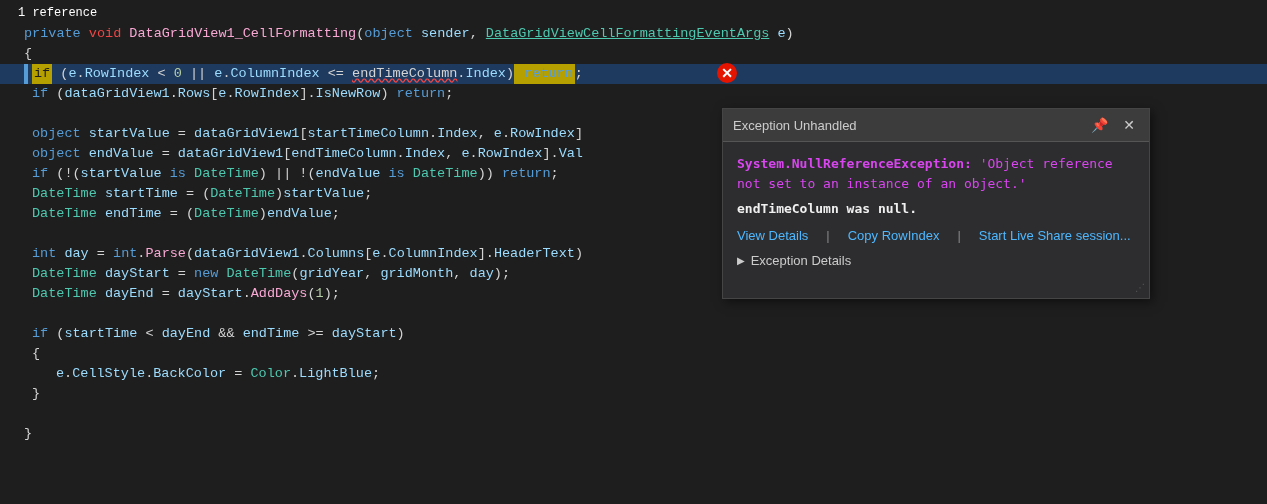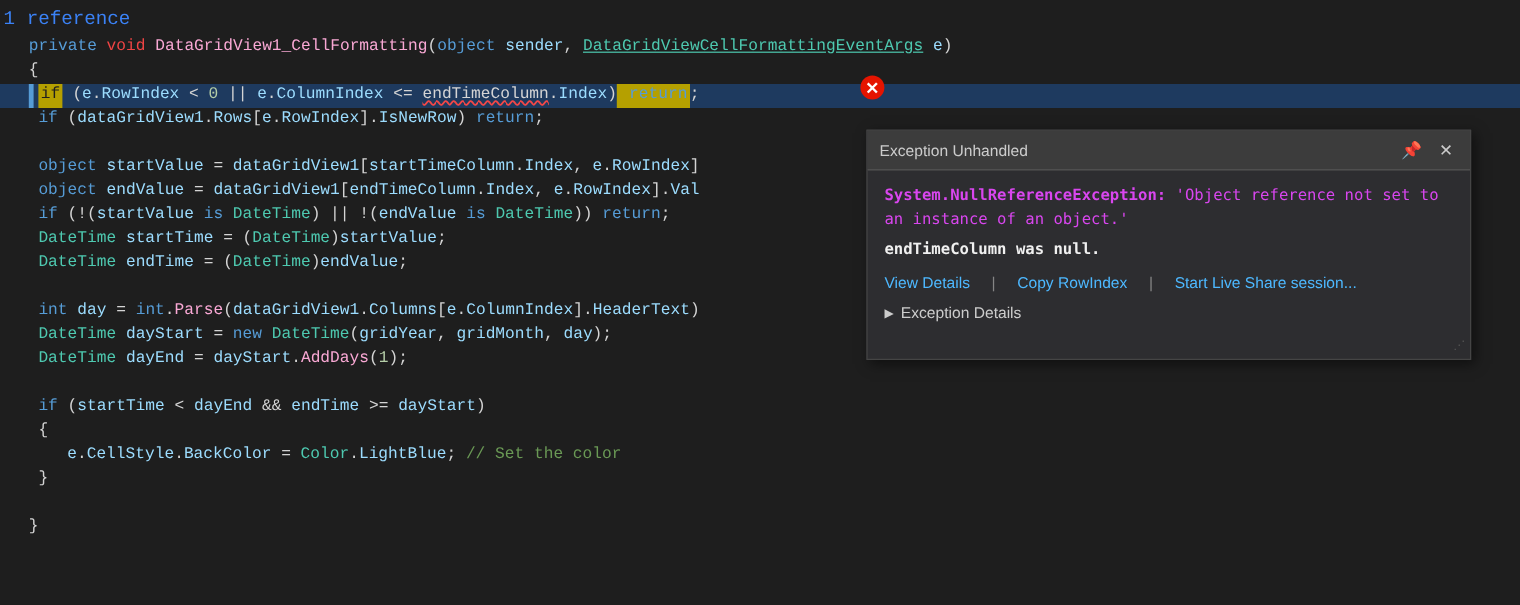--- a/index.html
+++ b/index.html
@@ -15,23 +15,23 @@
     
     .code-editor {
       position: absolute;
       top: 0; left: 0;
       width: 100%; height: 100%;
       background-color: #1e1e1e;
       padding: 0;
     }
 
     .reference-line {
-      color: #3b82f6;
-      font-size: 16px;
-      padding: 4px 8px 2px 3px;
+      color: #ffffff;
+      font-size: 12px;
+      padding: 4px 8px 2px 18px;
       line-height: 1.5;
     }
 
     .code-line {
       display: flex;
       align-items: center;
       min-height: 20px;
       padding: 0 24px;
       font-size: 13.5px;
       line-height: 20px;
@@ -54,21 +54,21 @@
 
     .error-squiggle {
       text-decoration: underline wavy #f44747;
     }
 
     
     .exception-popup {
       position: absolute;
       top: 108px;
       left: 722px;
-      width: 504px;
+      width: 428px;
       background-color: #2d2d30;
       border: 1px solid #454545;
       box-shadow: 3px 3px 10px rgba(0,0,0,0.5);
       z-index: 10;
     }
 
     .popup-header {
       display: flex;
       align-items: center;
       justify-content: space-between;
@@ -258,21 +258,21 @@
     <span class="kw">if</span><span>&nbsp;(</span><span class="param">startTime</span><span>&nbsp;&lt;&nbsp;</span><span class="param">dayEnd</span><span>&nbsp;&amp;&amp;&nbsp;</span><span class="param">endTime</span><span>&nbsp;&gt;=&nbsp;</span><span class="param">dayStart</span><span>)</span>
   </div>
 
   <div class="code-line">
     <span style="margin-left:8px;"></span><span class="punct">{</span>
   </div>
 
   <div class="code-line">
     <span style="margin-left:8px;"></span>
     <span style="margin-left:24px;"></span>
-    <span class="param">e</span><span>.</span><span class="prop">CellStyle</span><span>.</span><span class="prop">BackColor</span><span>&nbsp;=&nbsp;</span><span class="type">Color</span><span>.</span><span class="prop">LightBlue</span><span>;&nbsp;</span><span class="comment">// Set the color</span>
+    <span class="param">e</span><span>.</span><span class="prop">CellStyle</span><span>.</span><span class="prop">BackColor</span><span>&nbsp;=&nbsp;</span><span class="type">Color</span><span>.</span><span class="prop">LightBlue</span><span>;&nbsp;</span>
   </div>
 
   <div class="code-line">
     <span style="margin-left:8px;"></span><span class="punct">}</span>
   </div>
 
   <div class="code-line">&nbsp;</div>
 
   <div class="code-line">
     <span class="punct">}</span>

